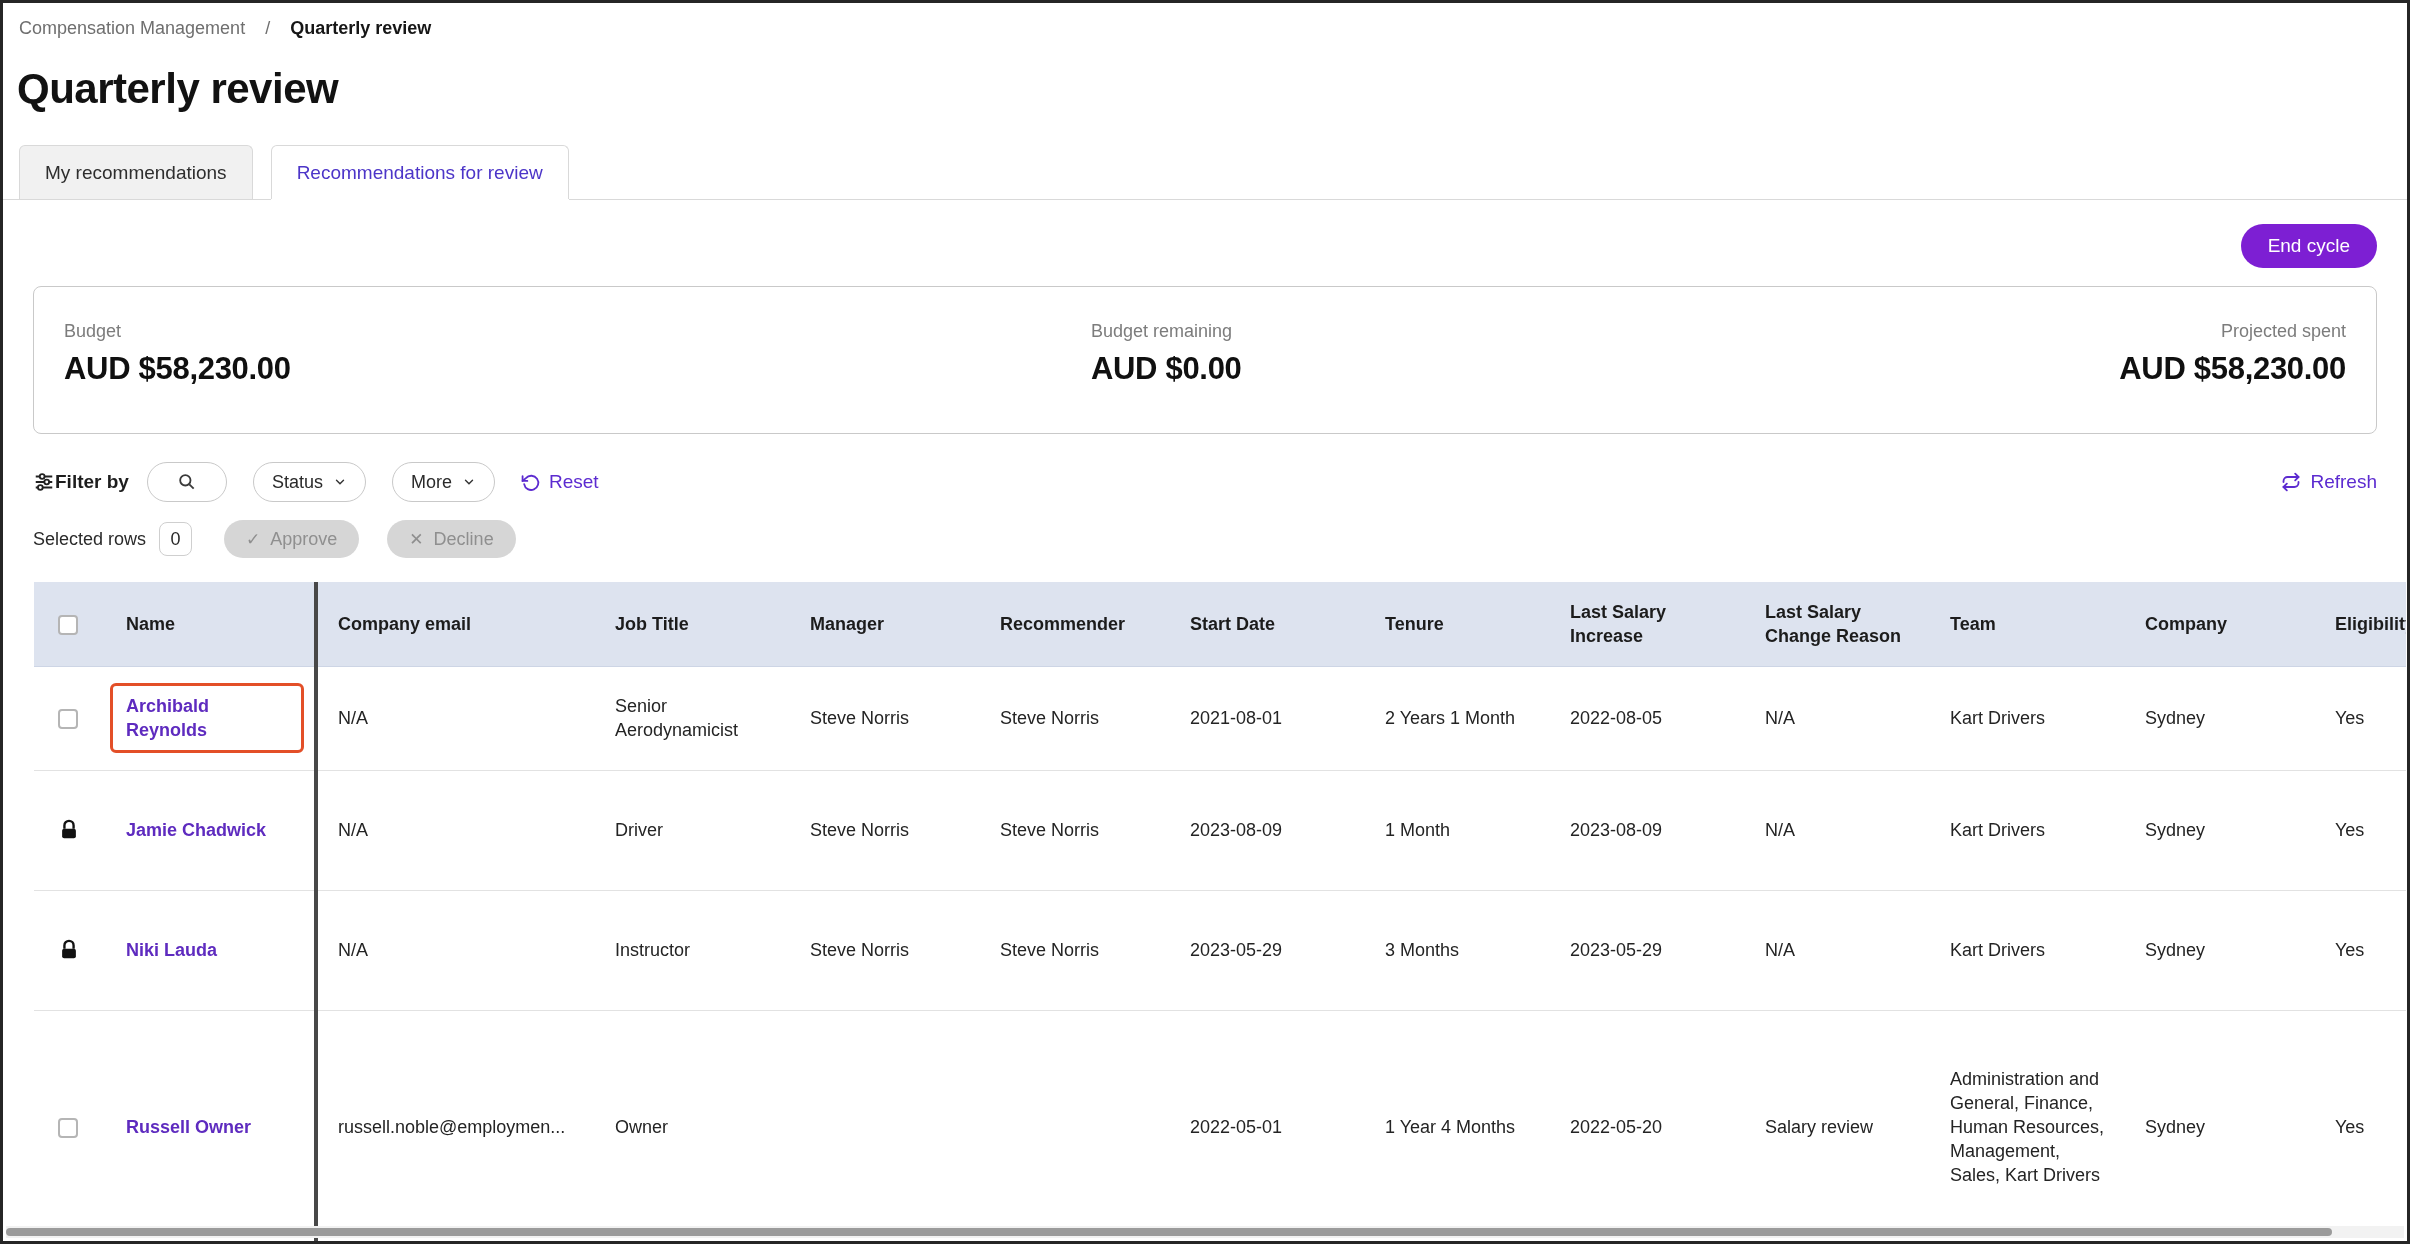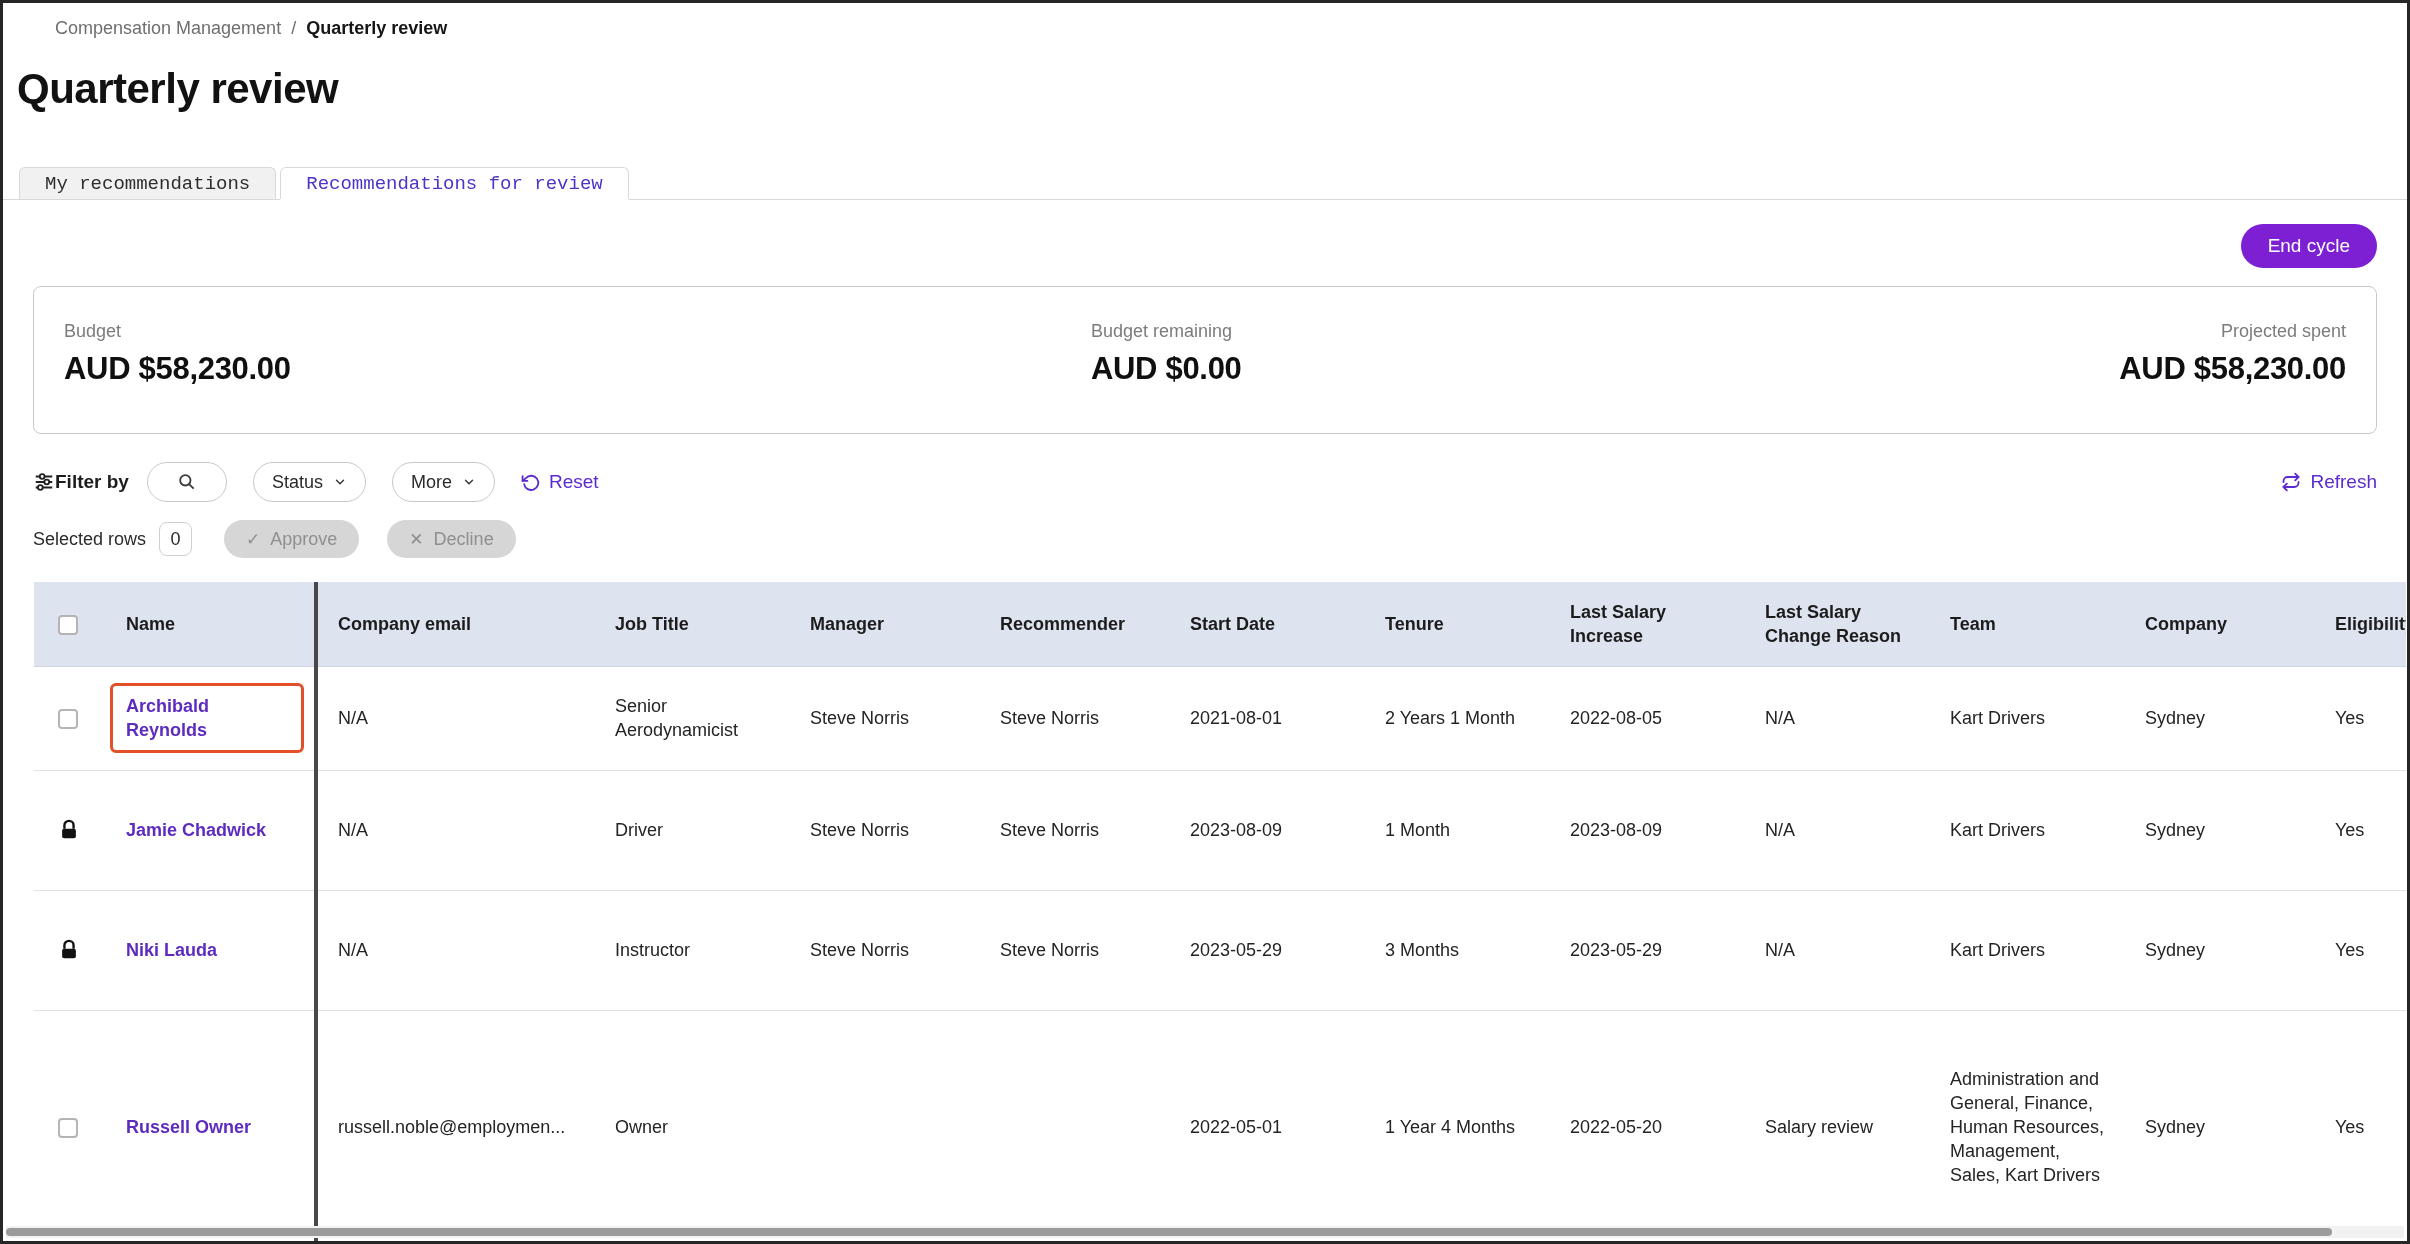--- a/index.html
+++ b/index.html
@@ -1,29 +1,29 @@
 <!DOCTYPE html>
 <html><head>
 <meta charset="utf-8">
 <style>
   * { margin:0; padding:0; box-sizing:border-box; }
   html,body { width:2410px; height:1244px; background:#ffffff; font-family:"Liberation Sans", sans-serif; color:#1f1f1f; }
   .page { position:relative; width:2410px; height:1244px; border:3px solid #262626; background:#fff; overflow:hidden; }
 
   
-  .breadcrumb { display:flex; gap:10px; padding:14px 0 0 16px; font-size:18px; line-height:22px; color:#6f6f6f;margin-left:36px; }
+  .breadcrumb { display:flex; gap:20px; padding:14px 0 0 16px; font-size:18px; line-height:22px; color:#6f6f6f; }
   .breadcrumb .current { color:#161616; font-weight:700; }
   .breadcrumb .parent { cursor:pointer; }
 
   
   .page-title { margin:26px 0 0 14px; font-size:42px; line-height:48px; font-weight:700; color:#121212; letter-spacing:-0.5px; }
 
   
   .tabs { display:flex; align-items:flex-end; margin-top:40px; padding-left:16px; border-bottom:1px solid #d9d9d9; height:47px; }
-  .tab { height:32px; display:flex; align-items:center; padding:0 25px; font-size:19px; color:#2e2e2e; background:#f1f1f1; border:1px solid #d9d9d9; border-bottom:none; border-radius:6px 6px 0 0; margin-right:4px; cursor:pointer; white-space:nowrap;font-family:Liberation Mono, monospace; }
+  .tab { height:54px; display:flex; align-items:center; padding:0 25px; font-size:19px; color:#2e2e2e; background:#f1f1f1; border:1px solid #d9d9d9; border-bottom:none; border-radius:6px 6px 0 0; margin-right:18px; cursor:pointer; white-space:nowrap; }
   .tab.active { background:#ffffff; color:#4c35c8; box-shadow:0 1px 0 0 #ffffff; }
 
   
   .endcycle-row { display:flex; justify-content:flex-end; padding:24px 30px 0 0; }
   .btn-endcycle { background:#7d1fd3; color:#ffffff; font-size:19px; font-family:inherit; height:44px; padding:0 27px; border:none; border-radius:23px; cursor:pointer; }
 
   
   .budget-card { margin:18px 30px 0 30px; height:148px; border:1px solid #c9c9c9; border-radius:8px; display:flex; padding:32px 30px 0 30px; background:#fff; }
   .budget-col.c1 { width:45%; }
   .budget-col.c2 { flex:1; }

